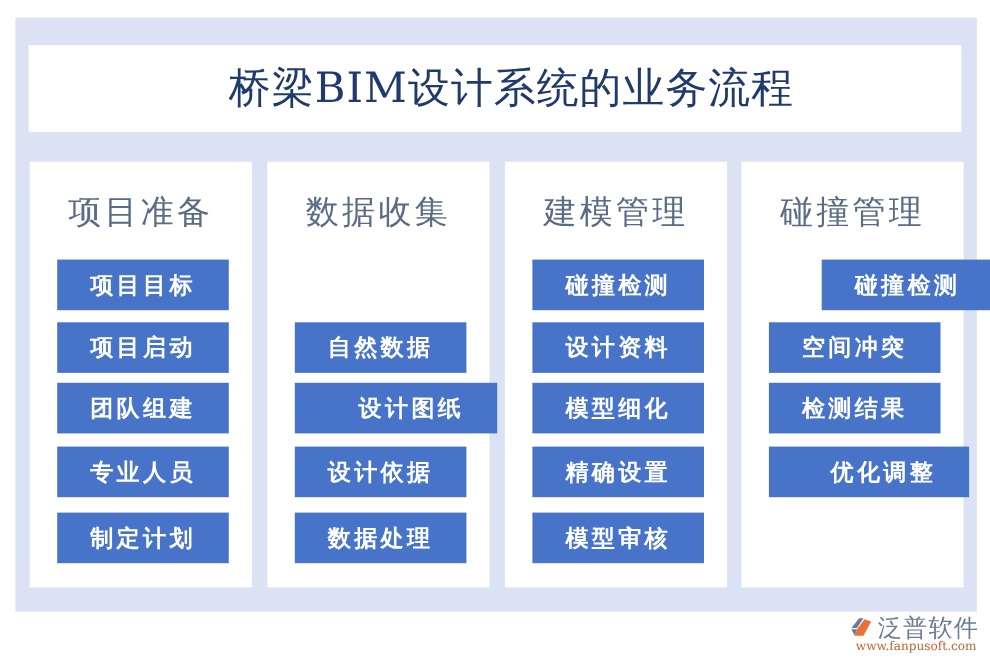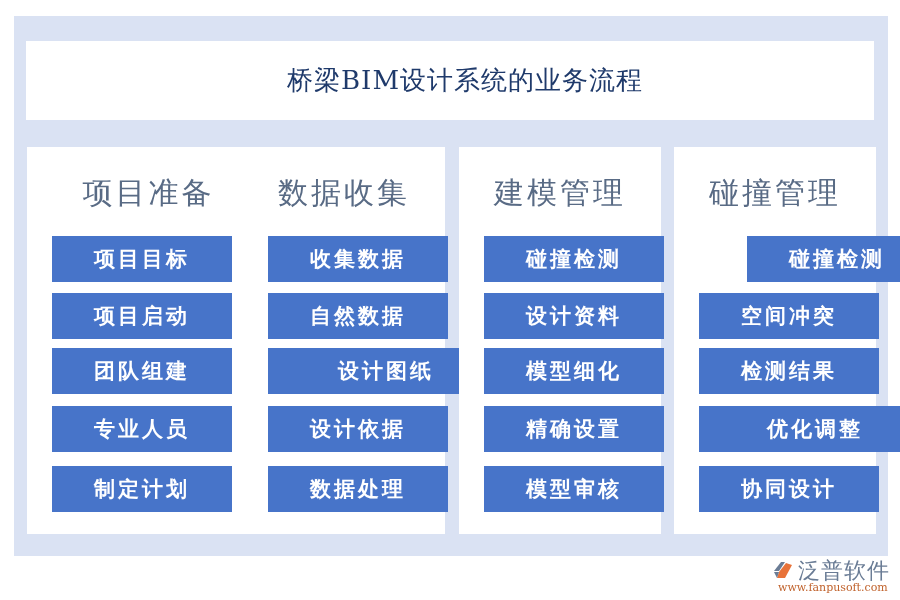--- a/index.html
+++ b/index.html
@@ -11,35 +11,35 @@
   .outer {
     position: absolute; left: 14px; top: 16px; width: 874px; height: 540px;
     background: #dae2f3;
   }
   .title-box {
     position: absolute; left: 26px; top: 41px; width: 848px; height: 79px;
     background: #ffffff;
     display: flex; align-items: center; justify-content: center;
   }
   .title {
-    font-size: 26px; color: #1f3a6b; letter-spacing: 1px;
+    font-size: 38px; color: #1f3a6b; letter-spacing: 1px;
     font-family: "DejaVu Serif", "Liberation Serif", serif;
     margin-left: 30px;
   }
   .col {
     position: absolute; top: 147px; width: 202px; height: 387px;
     background: #ffffff;
   }
   .col-title {
     position: absolute; left: 0; right: 0; top: 26px;
     text-align: center; font-size: 30px; color: #596b85;
     letter-spacing: 3px;
   }
   .btn {
-    position: absolute; left: 25px; width: 180px; height: 46px;
+    position: absolute; left: 25px; width: 156px; height: 46px;
     background: #4774c9; color: #ffffff;
     display: flex; align-items: center; justify-content: center;
     font-size: 21px; letter-spacing: 3px; font-weight: bold;
     cursor: pointer;
   }
   .logo {
     position: absolute; left: 768px; top: 556px; width: 130px; height: 40px;
   }
   .logo-mark {
     position: absolute; left: 4px; top: 3px; width: 22px; height: 22px;
@@ -55,32 +55,31 @@
 </style>
 </head>
 <body>
 
 <div class="outer"></div>
 
 <div class="title-box">
   <span class="title">桥梁BIM设计系统的业务流程</span>
 </div>
 
-<div class="col" style="left:27px;padding-left:41px;">
+<div class="col" style="left:27px;">
   <div class="col-title">项目准备</div>
   <div class="btn" style="top:89px;">项目目标</div>
   <div class="btn" style="top:146px;">项目启动</div>
   <div class="btn" style="top:201px;">团队组建</div>
   <div class="btn" style="top:259px;">专业人员</div>
   <div class="btn" style="top:319px;">制定计划</div>
 </div>
 
 <div class="col" style="left:243px;">
   <div class="col-title">数据收集</div>
-  <div class="btn" style="top:89px;">收集数据</div>
   <div class="btn" style="top:146px;">自然数据</div>
   <div class="btn" style="top:201px;padding-left:28px;">设计图纸</div>
   <div class="btn" style="top:259px;">设计依据</div>
   <div class="btn" style="top:319px;">数据处理</div>
 </div>
 
 <div class="col" style="left:459px;">
   <div class="col-title">建模管理</div>
   <div class="btn" style="top:89px;">碰撞检测</div>
   <div class="btn" style="top:146px;">设计资料</div>
@@ -88,21 +87,20 @@
   <div class="btn" style="top:259px;">精确设置</div>
   <div class="btn" style="top:319px;">模型审核</div>
 </div>
 
 <div class="col" style="left:674px;">
   <div class="col-title">碰撞管理</div>
   <div class="btn" style="top:89px;margin-left:48px;">碰撞检测</div>
   <div class="btn" style="top:146px;">空间冲突</div>
   <div class="btn" style="top:201px;">检测结果</div>
   <div class="btn" style="top:259px;padding-left:26px;">优化调整</div>
-  <div class="btn" style="top:319px;">协同设计</div>
 </div>
 
 <div class="logo">
   <svg class="logo-mark" viewBox="0 0 22 22">
     <path d="M2 12 L9 3 L13 3 L7 12 Z" fill="#6a7c95"></path>
     <path d="M7 13 L14 4 L20 6 L13 19 L5 19 Z" fill="#e8733a"></path>
     <path d="M2 13 L7 13 L5 19 Z" fill="#6a7c95"></path>
   </svg>
   <span class="logo-text">泛普软件</span>
   <span class="logo-url">www.fanpusoft.com</span>

